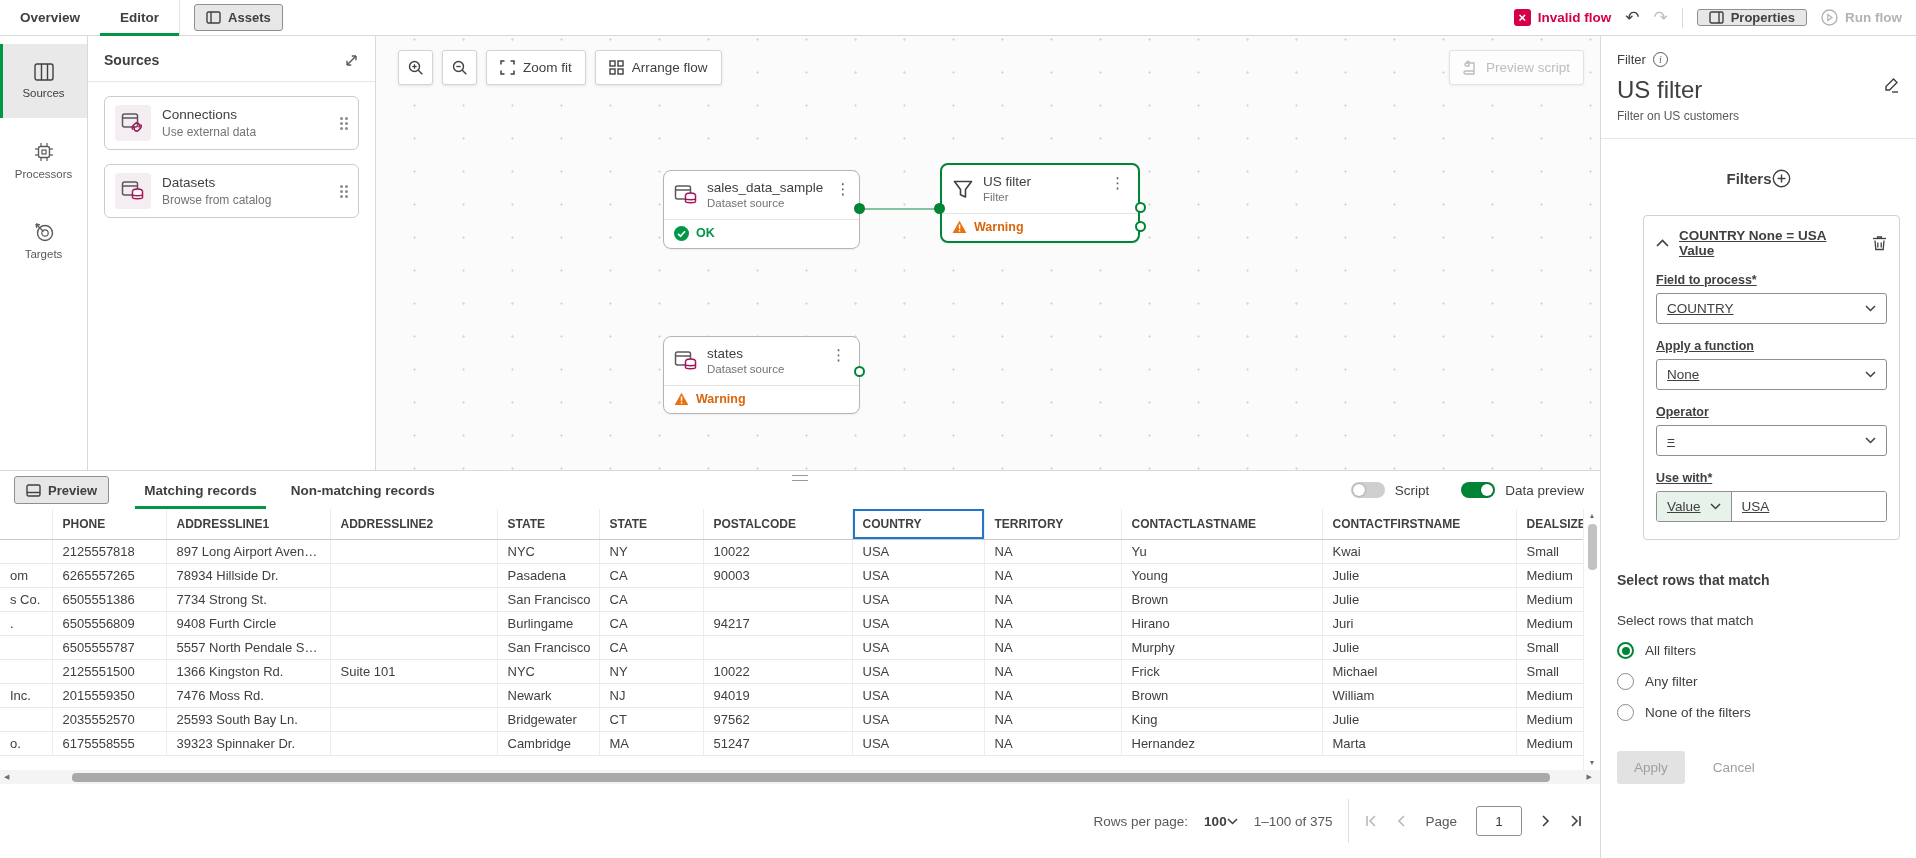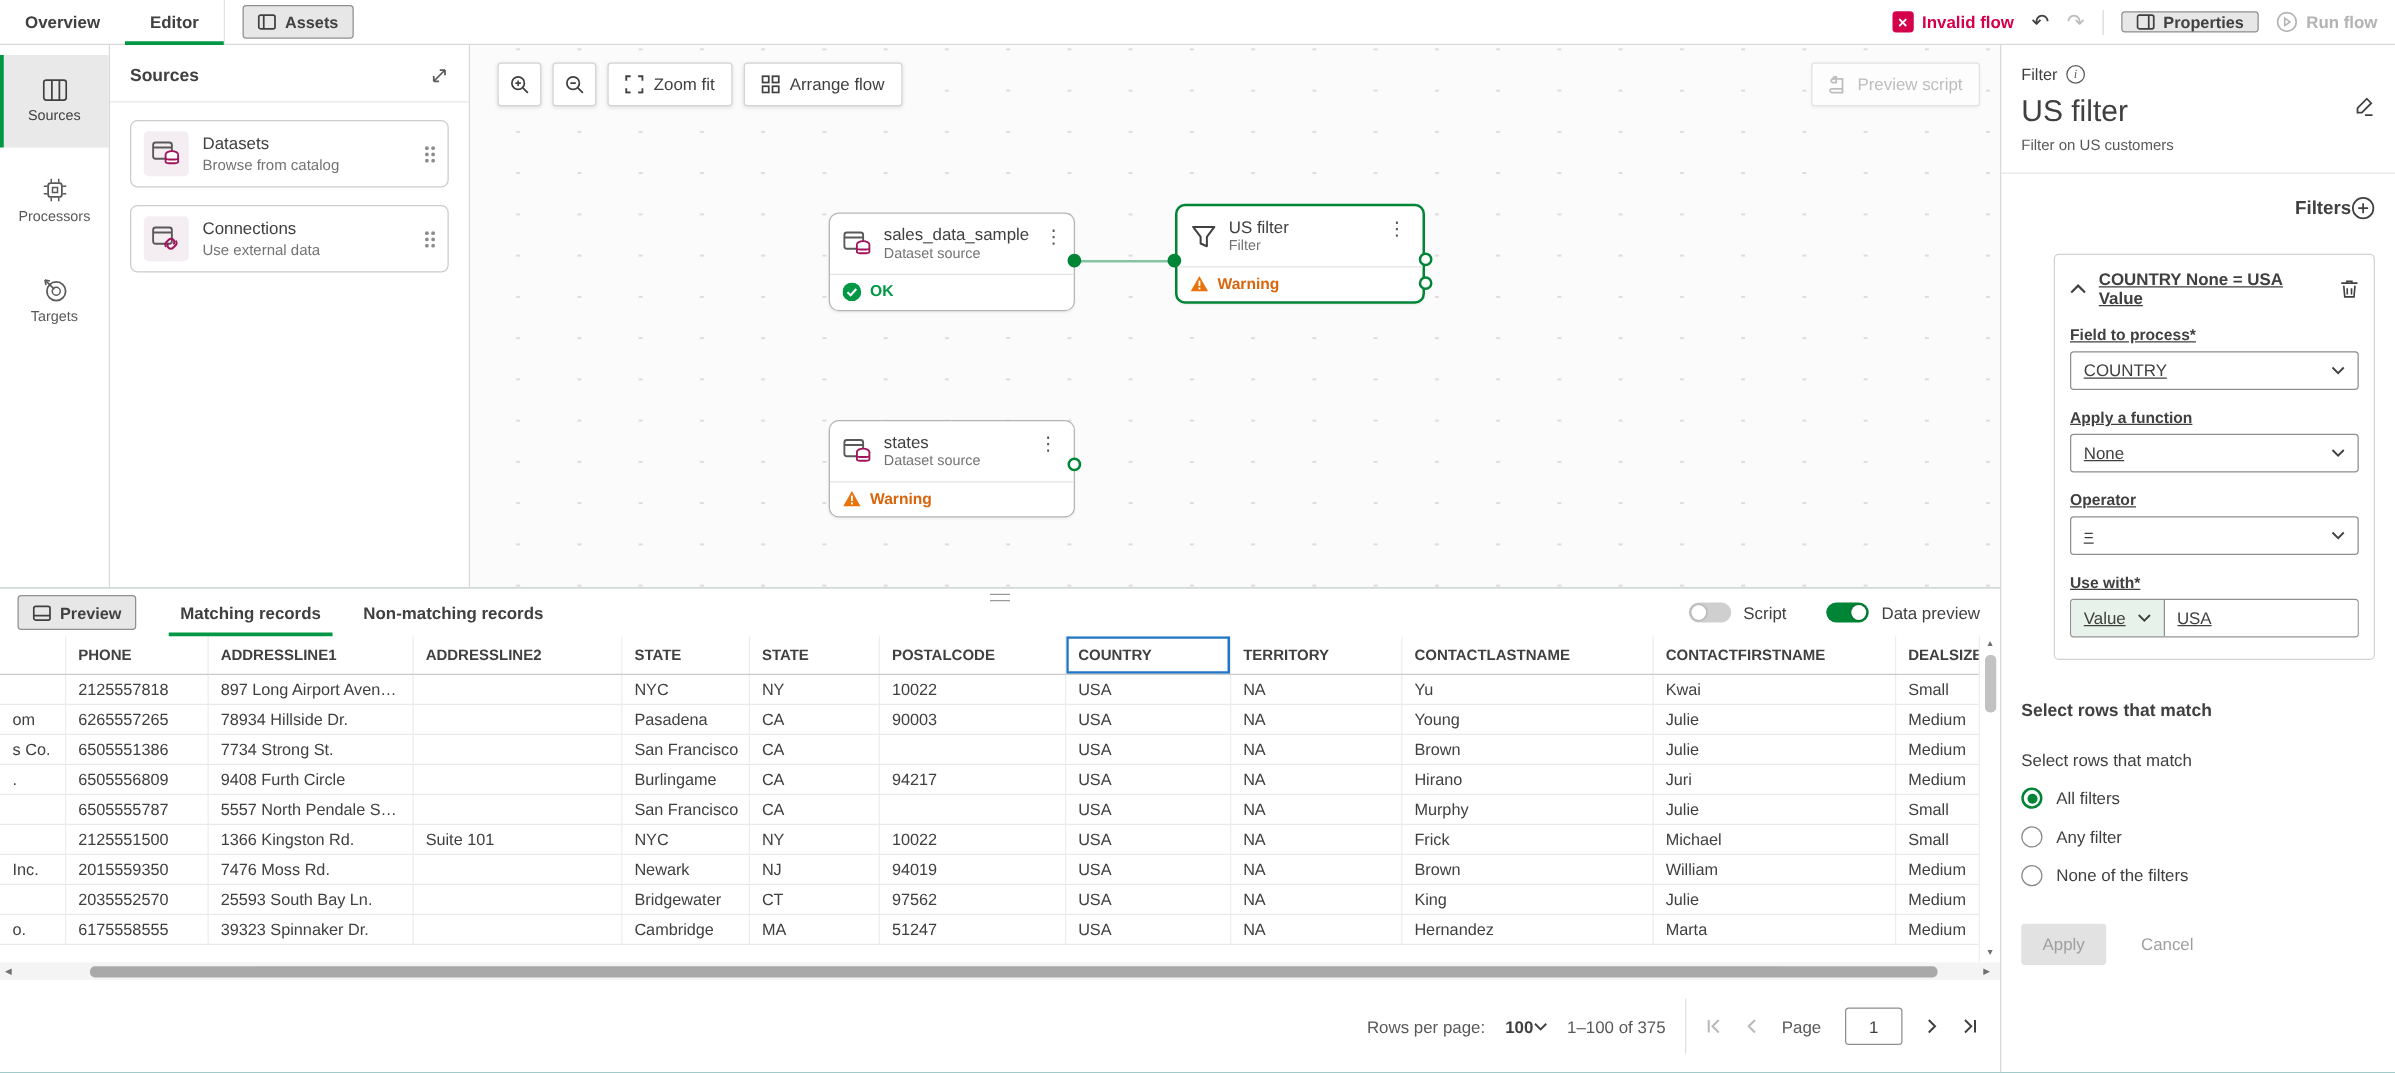--- a/index.html
+++ b/index.html
@@ -1,18 +1,18 @@
 <!DOCTYPE html>
 <html><head>
 <meta charset="utf-8">
 <style>
   * { box-sizing: border-box; margin: 0; padding: 0; }
   html,body { background:#fff; }
   #app { width:1916px; height:858px; display:flex; flex-direction:column;
-         font-family:"Liberation Sans", sans-serif; color:#404040; background:#0f766e;
+         font-family:"Liberation Sans", sans-serif; color:#404040; background:#bef264;
          position:relative; overflow:hidden; }
 
   
   .topbar { height:36px; flex:0 0 36px; display:flex; align-items:stretch;
             border-bottom:1px solid #d9d9d9; background:#fff; }
   .tab { display:flex; align-items:center; padding:0 20px; font-size:13.5px;
          font-weight:600; color:#404040; position:relative; cursor:pointer; }
   .tab.active::after { content:""; position:absolute; left:0; right:0; bottom:-1px;
          height:3px; background:#009845; }
   .tab-sep { width:1px; background:#e3e3e3; margin:0; }
@@ -143,21 +143,21 @@
   .props { width:316px; flex:0 0 316px; border-left:1px solid #d9d9d9; background:#fff;
         padding:16px 16px 0; overflow:hidden; }
   .props-type { display:flex; align-items:center; gap:7px; font-size:13px; color:#404040; }
   .info-i { width:15px; height:15px; border:1px solid #595959; border-radius:50%; font-size:10px;
         display:flex; align-items:center; justify-content:center; color:#595959; font-family:"Liberation Serif",serif;
         font-style:italic; cursor:pointer; }
   .props-title-row { display:flex; align-items:flex-start; justify-content:space-between; margin-top:9px; }
   .props-title { font-size:24px; font-weight:400; color:#404040; }
   .props-desc { font-size:12px; color:#595959; margin-top:5px; }
   .props-divider { height:1px; background:#e6e6e6; margin:15px -16px 0; }
-  .filters-row { display:flex; justify-content:flex-end; align-items:center; margin-top:18px; }
+  .filters-row { display:flex; justify-content:center; align-items:center; margin-top:30px; }
   .filters-title { font-size:15px; font-weight:600; }
   .fcard { margin:27px 0 0 26px; border:1px solid #d2d2d2; border-radius:4px; padding:12px 12px 17px;text-decoration:underline; }
   .fcard-head { display:flex; align-items:center; gap:10px; }
   .fsummary { font-size:13.5px; font-weight:700; flex:1; }
   .flabel { font-size:12.5px; font-weight:600; margin-top:15px; margin-bottom:6px; }
   .fselect { height:31px; border:1px solid #8f8f8f; border-radius:3px; display:flex; align-items:center;
         justify-content:space-between; padding:0 10px; font-size:13.5px; cursor:pointer; background:#fff; }
   .usewith { display:flex; border:1px solid #8f8f8f; border-radius:3px; height:31px; overflow:hidden; }
   .uw-chip { background:#e7f2ea; display:flex; align-items:center; gap:9px; padding:0 10px;
         font-size:13.5px; border-right:1px solid #8f8f8f; cursor:pointer; }
@@ -278,52 +278,52 @@
                   <path d="M3 12 L3 7.8 M3 12 L7.2 12" stroke="#595959" stroke-width="1.4" fill="none"></path>
                 </svg>
             </span>
           </div>
           <div class="hdiv"></div>
           <div class="card">
             <span class="card-icon">
               <svg width="24" height="22" viewBox="0 0 24 22">
                   <rect x="1.5" y="2" width="15" height="13" rx="2" fill="none" stroke="#595959" stroke-width="1.5"></rect>
                   <line x1="1.5" y1="6" x2="16.5" y2="6" stroke="#595959" stroke-width="1.5"></line>
-                  <ellipse cx="16.5" cy="11.5" rx="5" ry="2.6" fill="#fff" stroke="#a1135c" stroke-width="1.5"></ellipse>
-                  <path d="M11.5 11.5 V17.5 C11.5 19 21.5 19 21.5 17.5 V11.5" fill="#fff" stroke="#a1135c" stroke-width="1.5"></path>
-                  <path d="M11.5 14.5 C11.5 16 21.5 16 21.5 14.5" fill="none" stroke="#a1135c" stroke-width="1.5"></path>
+                  <g stroke="#a1135c" stroke-width="1.6" fill="none">
+                    <path d="M12 17.5 a2.6 2.6 0 0 1 0-3.7 l2-2 a2.6 2.6 0 0 1 3.7 3.7"></path>
+                    <path d="M20.5 13.5 a2.6 2.6 0 0 1 0 3.7 l-2 2 a2.6 2.6 0 0 1 -3.7-3.7" transform="translate(-1,-1)"></path>
+                  </g>
                 </svg>
             </span>
             <span class="node-txt">
-              <div class="card-title">Datasets</div>
-              <div class="card-sub">Browse from catalog</div>
+              <div class="card-title">Connections</div>
+              <div class="card-sub">Use external data</div>
             </span>
             <span class="dots">
                 <i></i>
                 <i></i>
                 <i></i>
                 <i></i>
                 <i></i>
                 <i></i>
               </span>
           </div>
           <div class="card">
             <span class="card-icon">
               <svg width="24" height="22" viewBox="0 0 24 22">
                   <rect x="1.5" y="2" width="15" height="13" rx="2" fill="none" stroke="#595959" stroke-width="1.5"></rect>
                   <line x1="1.5" y1="6" x2="16.5" y2="6" stroke="#595959" stroke-width="1.5"></line>
-                  <g stroke="#a1135c" stroke-width="1.6" fill="none">
-                    <path d="M12 17.5 a2.6 2.6 0 0 1 0-3.7 l2-2 a2.6 2.6 0 0 1 3.7 3.7"></path>
-                    <path d="M20.5 13.5 a2.6 2.6 0 0 1 0 3.7 l-2 2 a2.6 2.6 0 0 1 -3.7-3.7" transform="translate(-1,-1)"></path>
-                  </g>
+                  <ellipse cx="16.5" cy="11.5" rx="5" ry="2.6" fill="#fff" stroke="#a1135c" stroke-width="1.5"></ellipse>
+                  <path d="M11.5 11.5 V17.5 C11.5 19 21.5 19 21.5 17.5 V11.5" fill="#fff" stroke="#a1135c" stroke-width="1.5"></path>
+                  <path d="M11.5 14.5 C11.5 16 21.5 16 21.5 14.5" fill="none" stroke="#a1135c" stroke-width="1.5"></path>
                 </svg>
             </span>
             <span class="node-txt">
-              <div class="card-title">Connections</div>
-              <div class="card-sub">Use external data</div>
+              <div class="card-title">Datasets</div>
+              <div class="card-sub">Browse from catalog</div>
             </span>
             <span class="dots">
                 <i></i>
                 <i></i>
                 <i></i>
                 <i></i>
                 <i></i>
                 <i></i>
               </span>
           </div>

